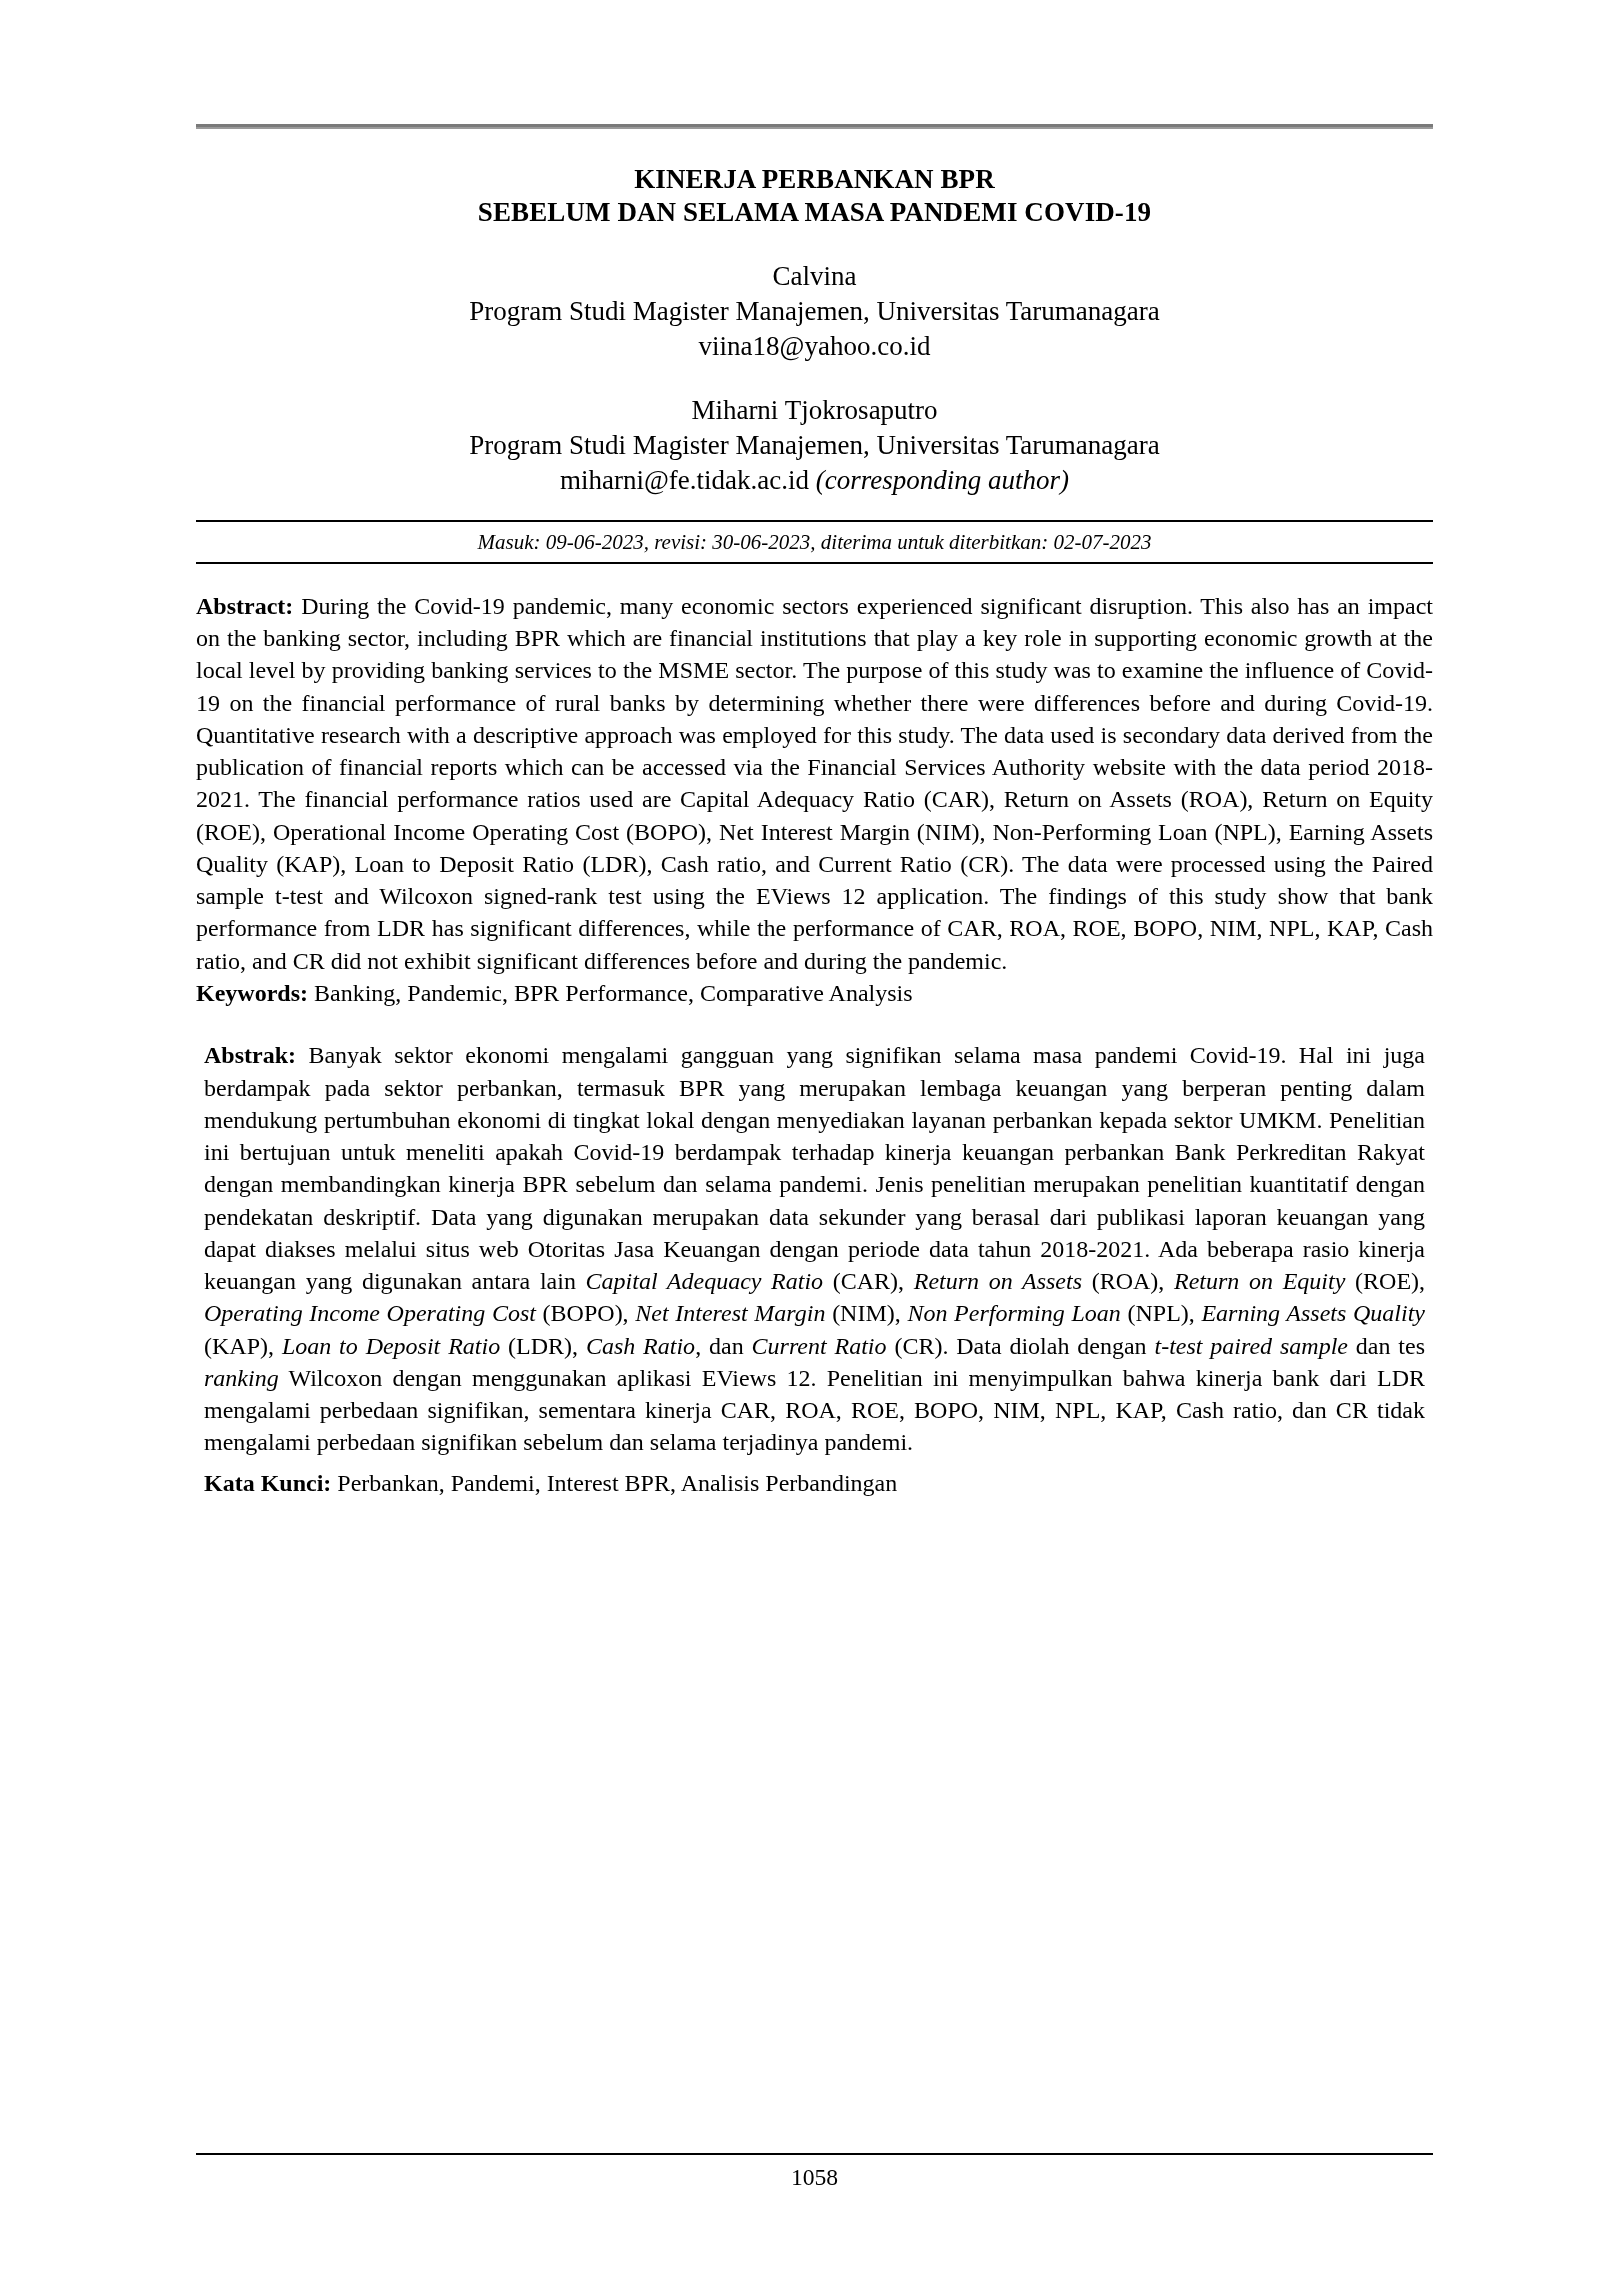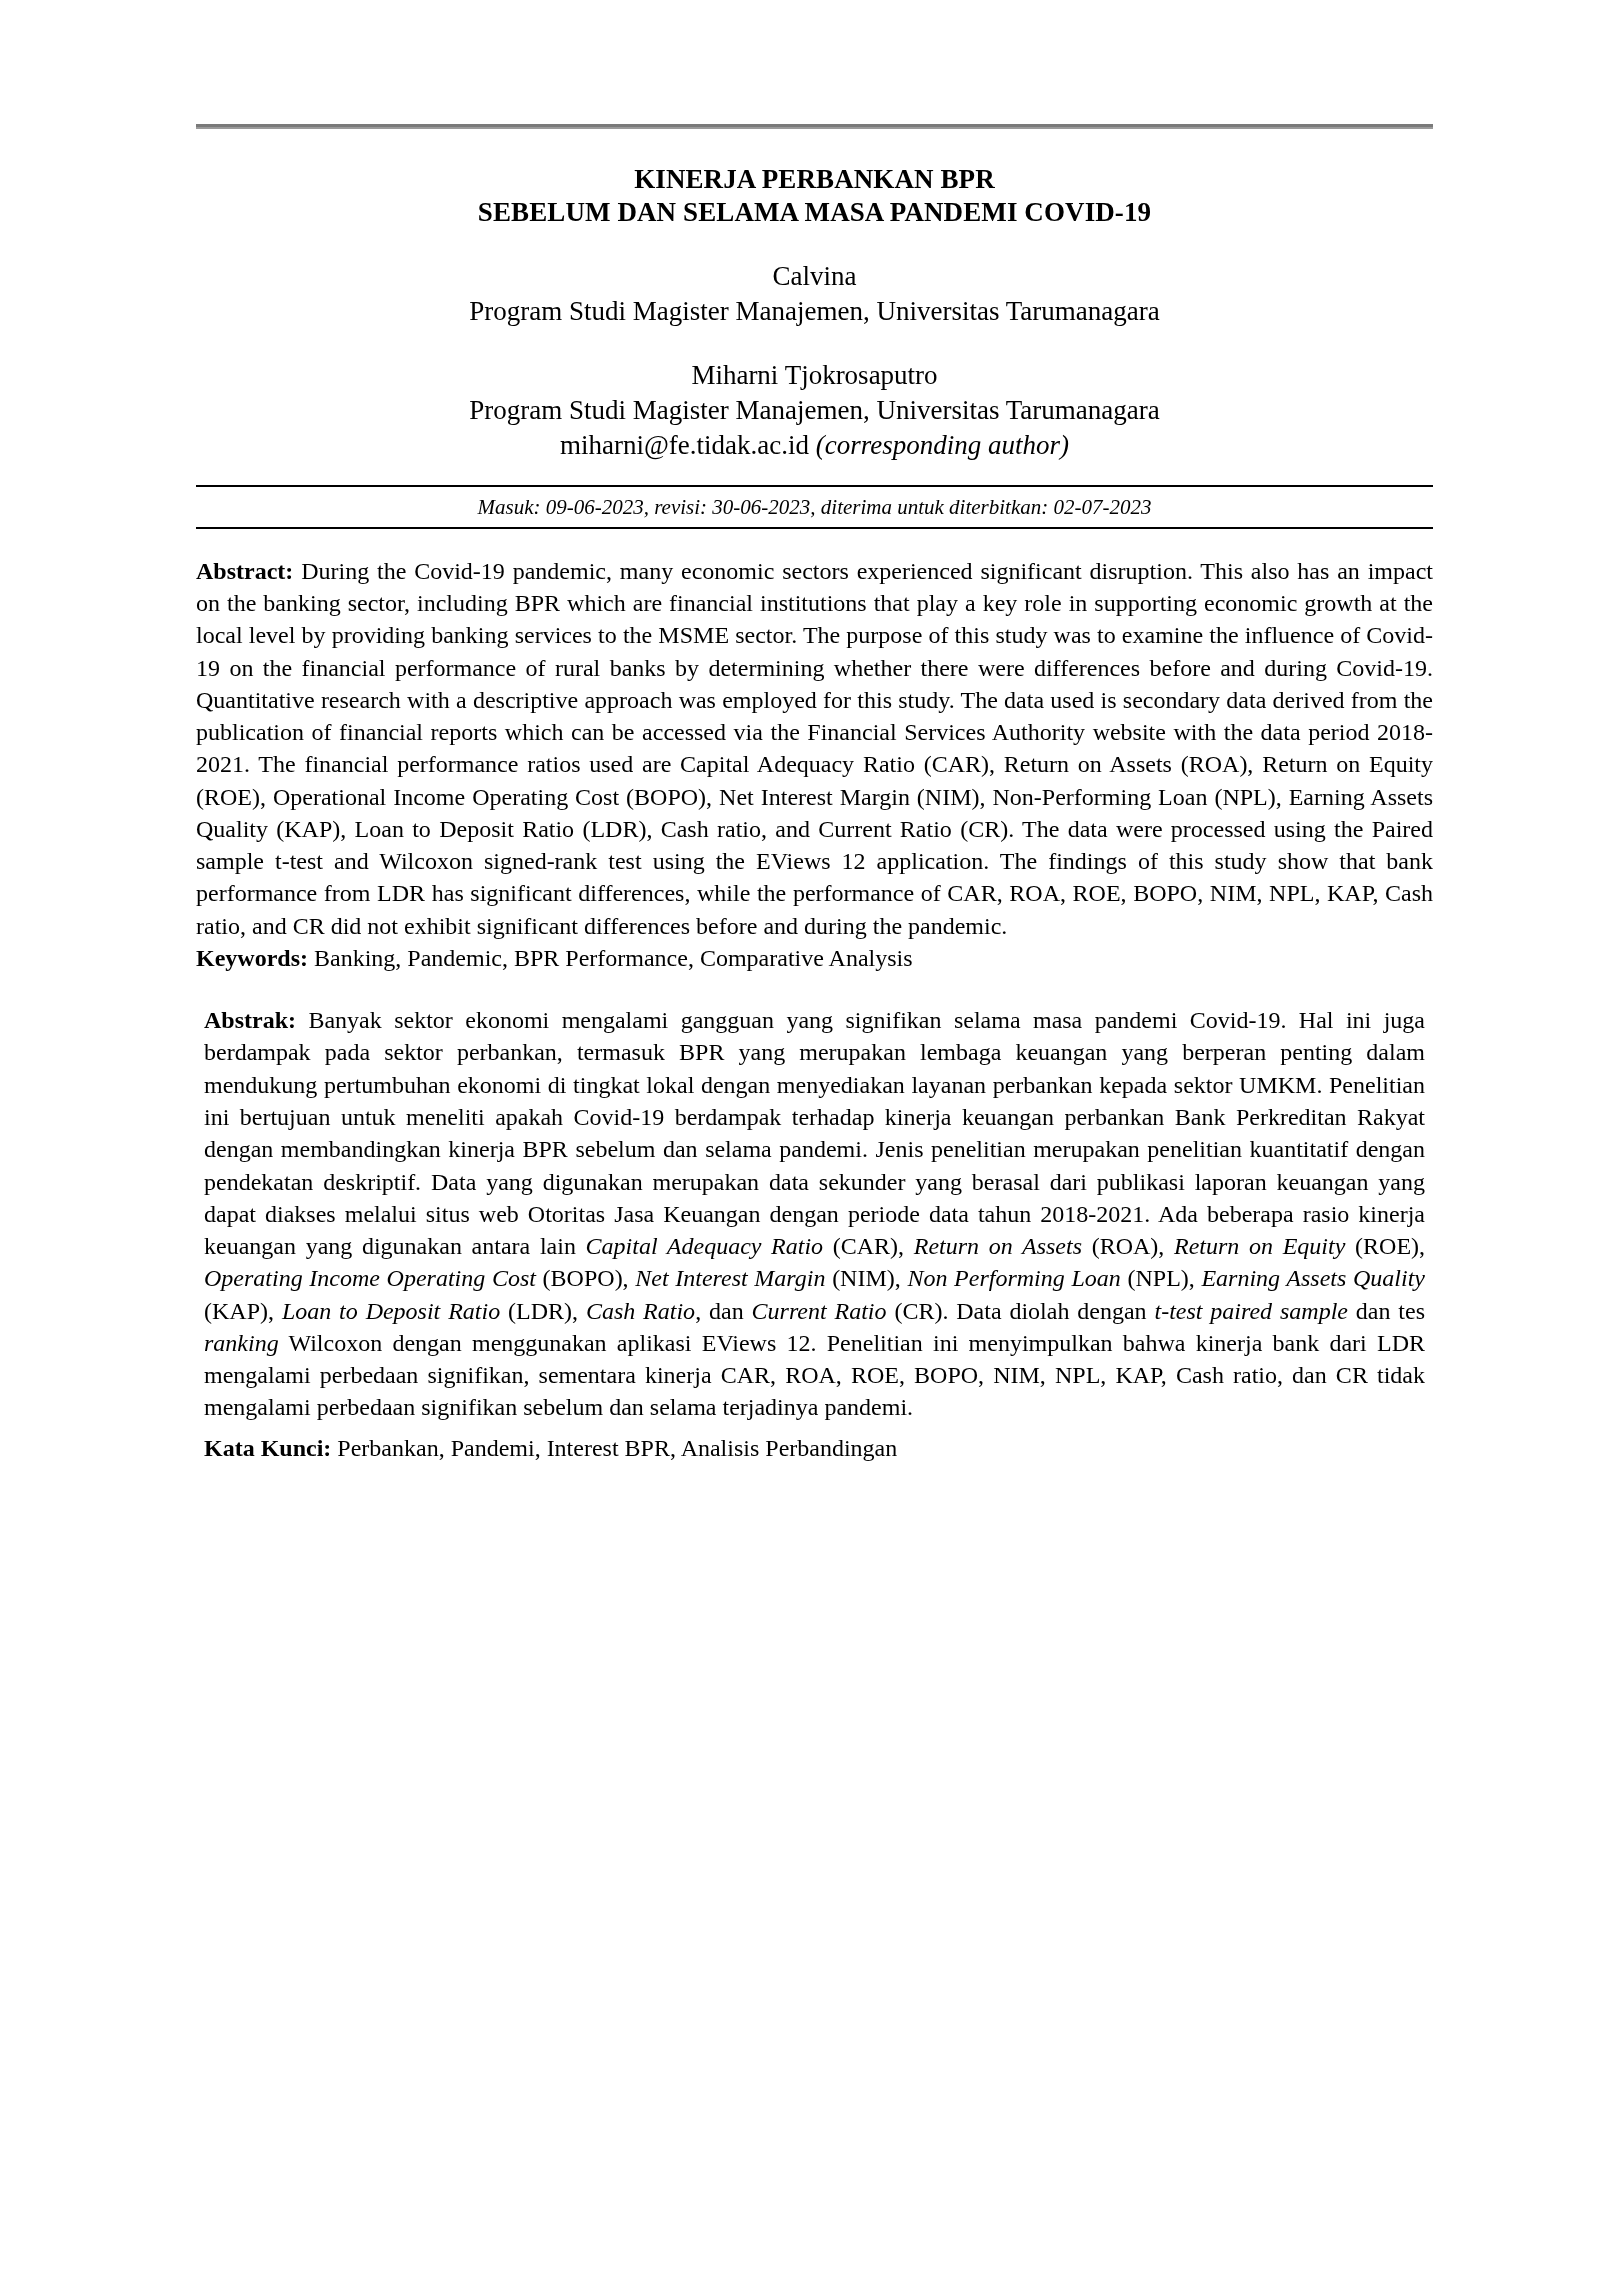--- a/index.html
+++ b/index.html
@@ -115,20 +115,21 @@
 
     <div class="title-block">
       <span class="title-line">KINERJA PERBANKAN BPR</span>
       <span class="title-line">SEBELUM DAN SELAMA MASA PANDEMI COVID-19</span>
     </div>
 
     <div class="authors">
       <div class="author-group-1">
         <span class="author-name">Calvina</span>
         <span class="author-aff">Program Studi Magister Manajemen, Universitas Tarumanagara</span>
+        <span class="author-email">viina18@yahoo.co.id</span>
       </div>
       <div class="author-group-2">
         <span class="author-name">Miharni Tjokrosaputro</span>
         <span class="author-aff">Program Studi Magister Manajemen, Universitas Tarumanagara</span>
         <span class="author-email"><span>miharni@fe.tidak.ac.id </span><span class="corresponding">(corresponding author)</span></span>
       </div>
     </div>
 
     <div class="dates-rule-top"></div>
     <div class="dates">Masuk: 09-06-2023, revisi: 30-06-2023, diterima untuk diterbitkan: 02-07-2023</div>
@@ -139,15 +140,19 @@
       <p class="keywords"><span class="lead">Keywords:</span><span> Banking, Pandemic, BPR Performance, Comparative Analysis</span></p>
     </div>
 
     <div class="abstrak-block">
       <p><span class="lead">Abstrak:</span><span> Banyak sektor ekonomi mengalami gangguan yang signifikan selama masa pandemi Covid-19. Hal ini juga berdampak pada sektor perbankan, termasuk BPR yang merupakan lembaga keuangan yang berperan penting dalam mendukung pertumbuhan ekonomi di tingkat lokal dengan menyediakan layanan perbankan kepada sektor UMKM. Penelitian ini bertujuan untuk meneliti apakah Covid-19 berdampak terhadap kinerja keuangan perbankan Bank Perkreditan Rakyat dengan membandingkan kinerja BPR sebelum dan selama pandemi. Jenis penelitian merupakan penelitian kuantitatif dengan pendekatan deskriptif. Data yang digunakan merupakan data sekunder yang berasal dari publikasi laporan keuangan yang dapat diakses melalui situs web Otoritas Jasa Keuangan dengan periode data tahun 2018-2021. Ada beberapa rasio kinerja keuangan yang digunakan antara lain </span><em class="it">Capital Adequacy Ratio</em><span> (CAR), </span><em class="it">Return on Assets</em><span> (ROA), </span><em class="it">Return on Equity</em><span> (ROE), </span><em class="it">Operating Income Operating Cost</em><span> (BOPO), </span><em class="it">Net Interest Margin</em><span> (NIM), </span><em class="it">Non Performing Loan</em><span> (NPL), </span><em class="it">Earning Assets Quality</em><span> (KAP), </span><em class="it">Loan to Deposit Ratio</em><span> (LDR), </span><em class="it">Cash Ratio</em><span>, dan </span><em class="it">Current Ratio</em><span> (CR). Data diolah dengan </span><em class="it">t-test paired sample</em><span> dan tes </span><em class="it">ranking</em><span> Wilcoxon dengan menggunakan aplikasi EViews 12. Penelitian ini menyimpulkan bahwa kinerja bank dari LDR mengalami perbedaan signifikan, sementara kinerja CAR, ROA, ROE, BOPO, NIM, NPL, KAP, Cash ratio, dan CR tidak mengalami perbedaan signifikan sebelum dan selama terjadinya pandemi.</span></p>
       <p class="keywords"><span class="lead">Kata Kunci:</span><span> Perbankan, Pandemi, Interest BPR, Analisis Perbandingan</span></p>
     </div>
 
   </div>
 
+  <div class="footer">
+    <div class="footer-rule"></div>
+    <div class="page-number">1058</div>
+  </div>
 
 </div>
 
 
 </body></html>

